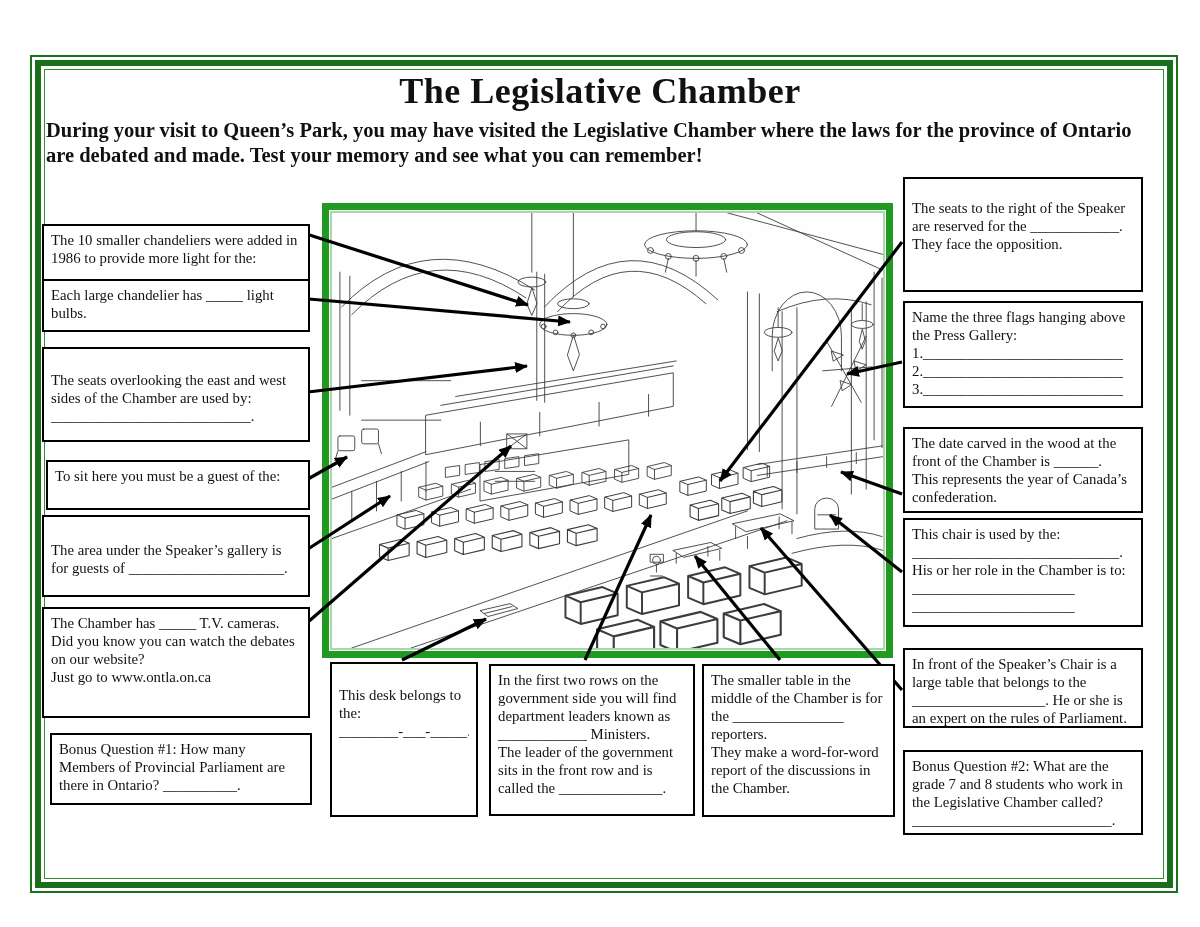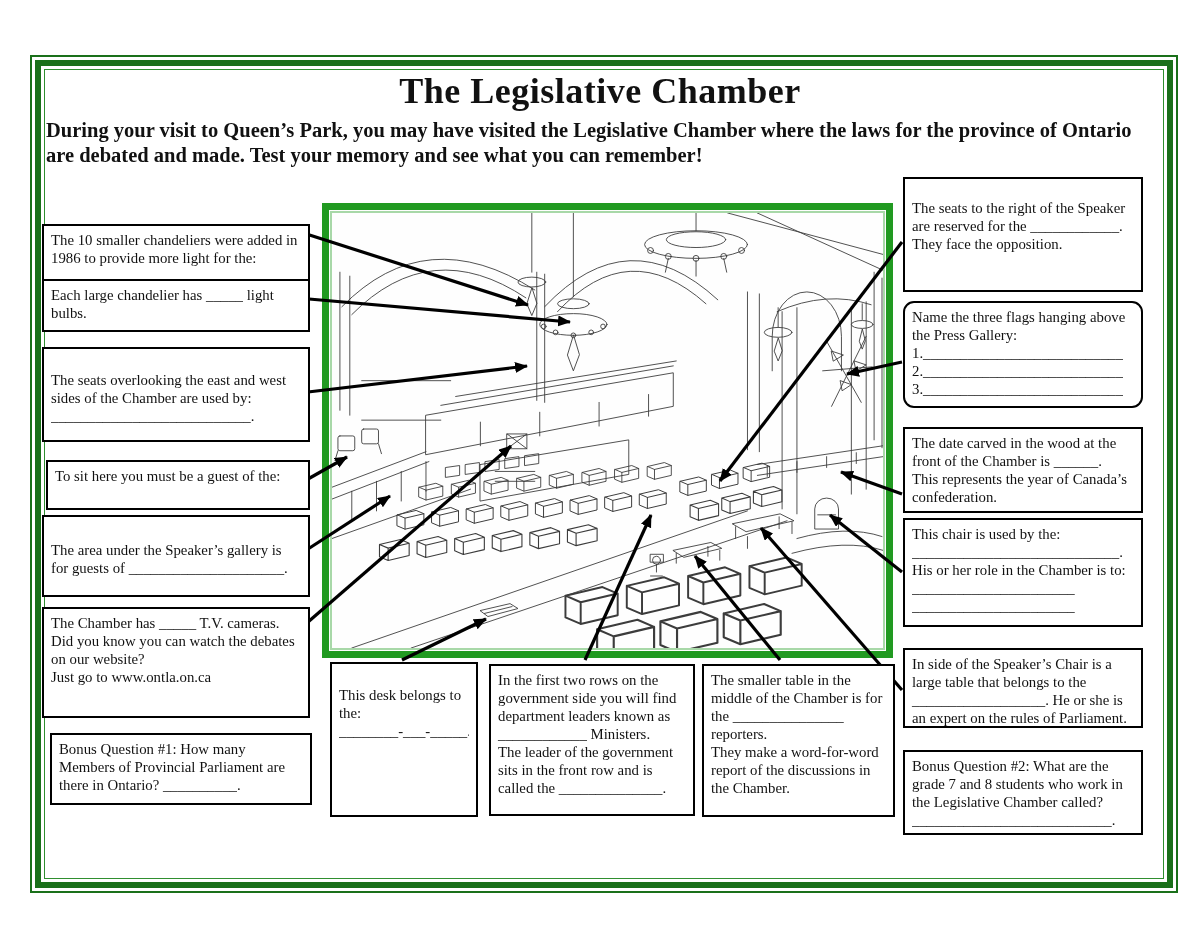--- a/index.html
+++ b/index.html
@@ -31,21 +31,21 @@
   #bx-chand  {left:42px;top:204px;width:268px;height:68px;margin-top:20px;}
   #bx-bulbs  {left:42px;top:279px;width:268px;height:53px;}
   #bx-eastw  {left:42px;top:347px;width:268px;height:95px;padding-top:22px;}
   #bx-guest  {left:46px;top:460px;width:264px;height:50px;}
   #bx-under  {left:42px;top:515px;width:268px;height:82px;padding-top:24px;}
   #bx-tv     {left:42px;top:607px;width:268px;height:111px;}
   #bx-bonus1 {left:50px;top:733px;width:262px;height:72px;}
 
   
   #bx-right  {left:903px;top:177px;width:240px;height:115px;padding-top:20px;}
-  #bx-flags  {left:903px;top:301px;width:240px;height:107px;border-radius:11px;}
+  #bx-flags  {left:903px;top:301px;width:240px;height:107px;}
   #bx-date   {left:903px;top:427px;width:240px;height:86px;}
   #bx-chair  {left:903px;top:518px;width:240px;height:109px;}
   #bx-table  {left:903px;top:648px;width:240px;height:80px;}
   #bx-bonus2 {left:903px;top:750px;width:240px;height:85px;}
 
   
   #bx-desk   {left:330px;top:662px;width:148px;height:155px;padding-top:22px;}
   #bx-rows   {left:489px;top:664px;width:206px;height:152px;}
   #bx-small  {left:702px;top:664px;width:193px;height:153px;}
 
@@ -271,21 +271,21 @@
   <p>This represents the year of Canada’s confederation.</p>
 </div>
 <div class="qbox" id="bx-chair">
   <p>This chair is used by the:</p>
   <p class="blank mt8">____________________________.</p>
   <p>His or her role in the Chamber is to:</p>
   <p class="blank mt12">______________________</p>
   <p class="blank mt8">______________________</p>
 </div>
 <div class="qbox" id="bx-table">
-  <p>In side of the Speaker’s Chair is a large table that belongs to the __________________. He or she is an expert on the rules of Parliament.</p>
+  <p>In front of the Speaker’s Chair is a large table that belongs to the __________________. He or she is an expert on the rules of Parliament.</p>
 </div>
 <div class="qbox" id="bx-bonus2">
   <p>Bonus Question #2: What are the grade 7 and 8 students who work in the Legislative Chamber called?</p>
   <p class="blank mt12">___________________________.</p>
 </div>
 
 <div class="qbox" id="bx-desk">
   <p>This desk belongs to the:</p>
   <p class="blank mt12">________-___-_____.</p>
 </div>

